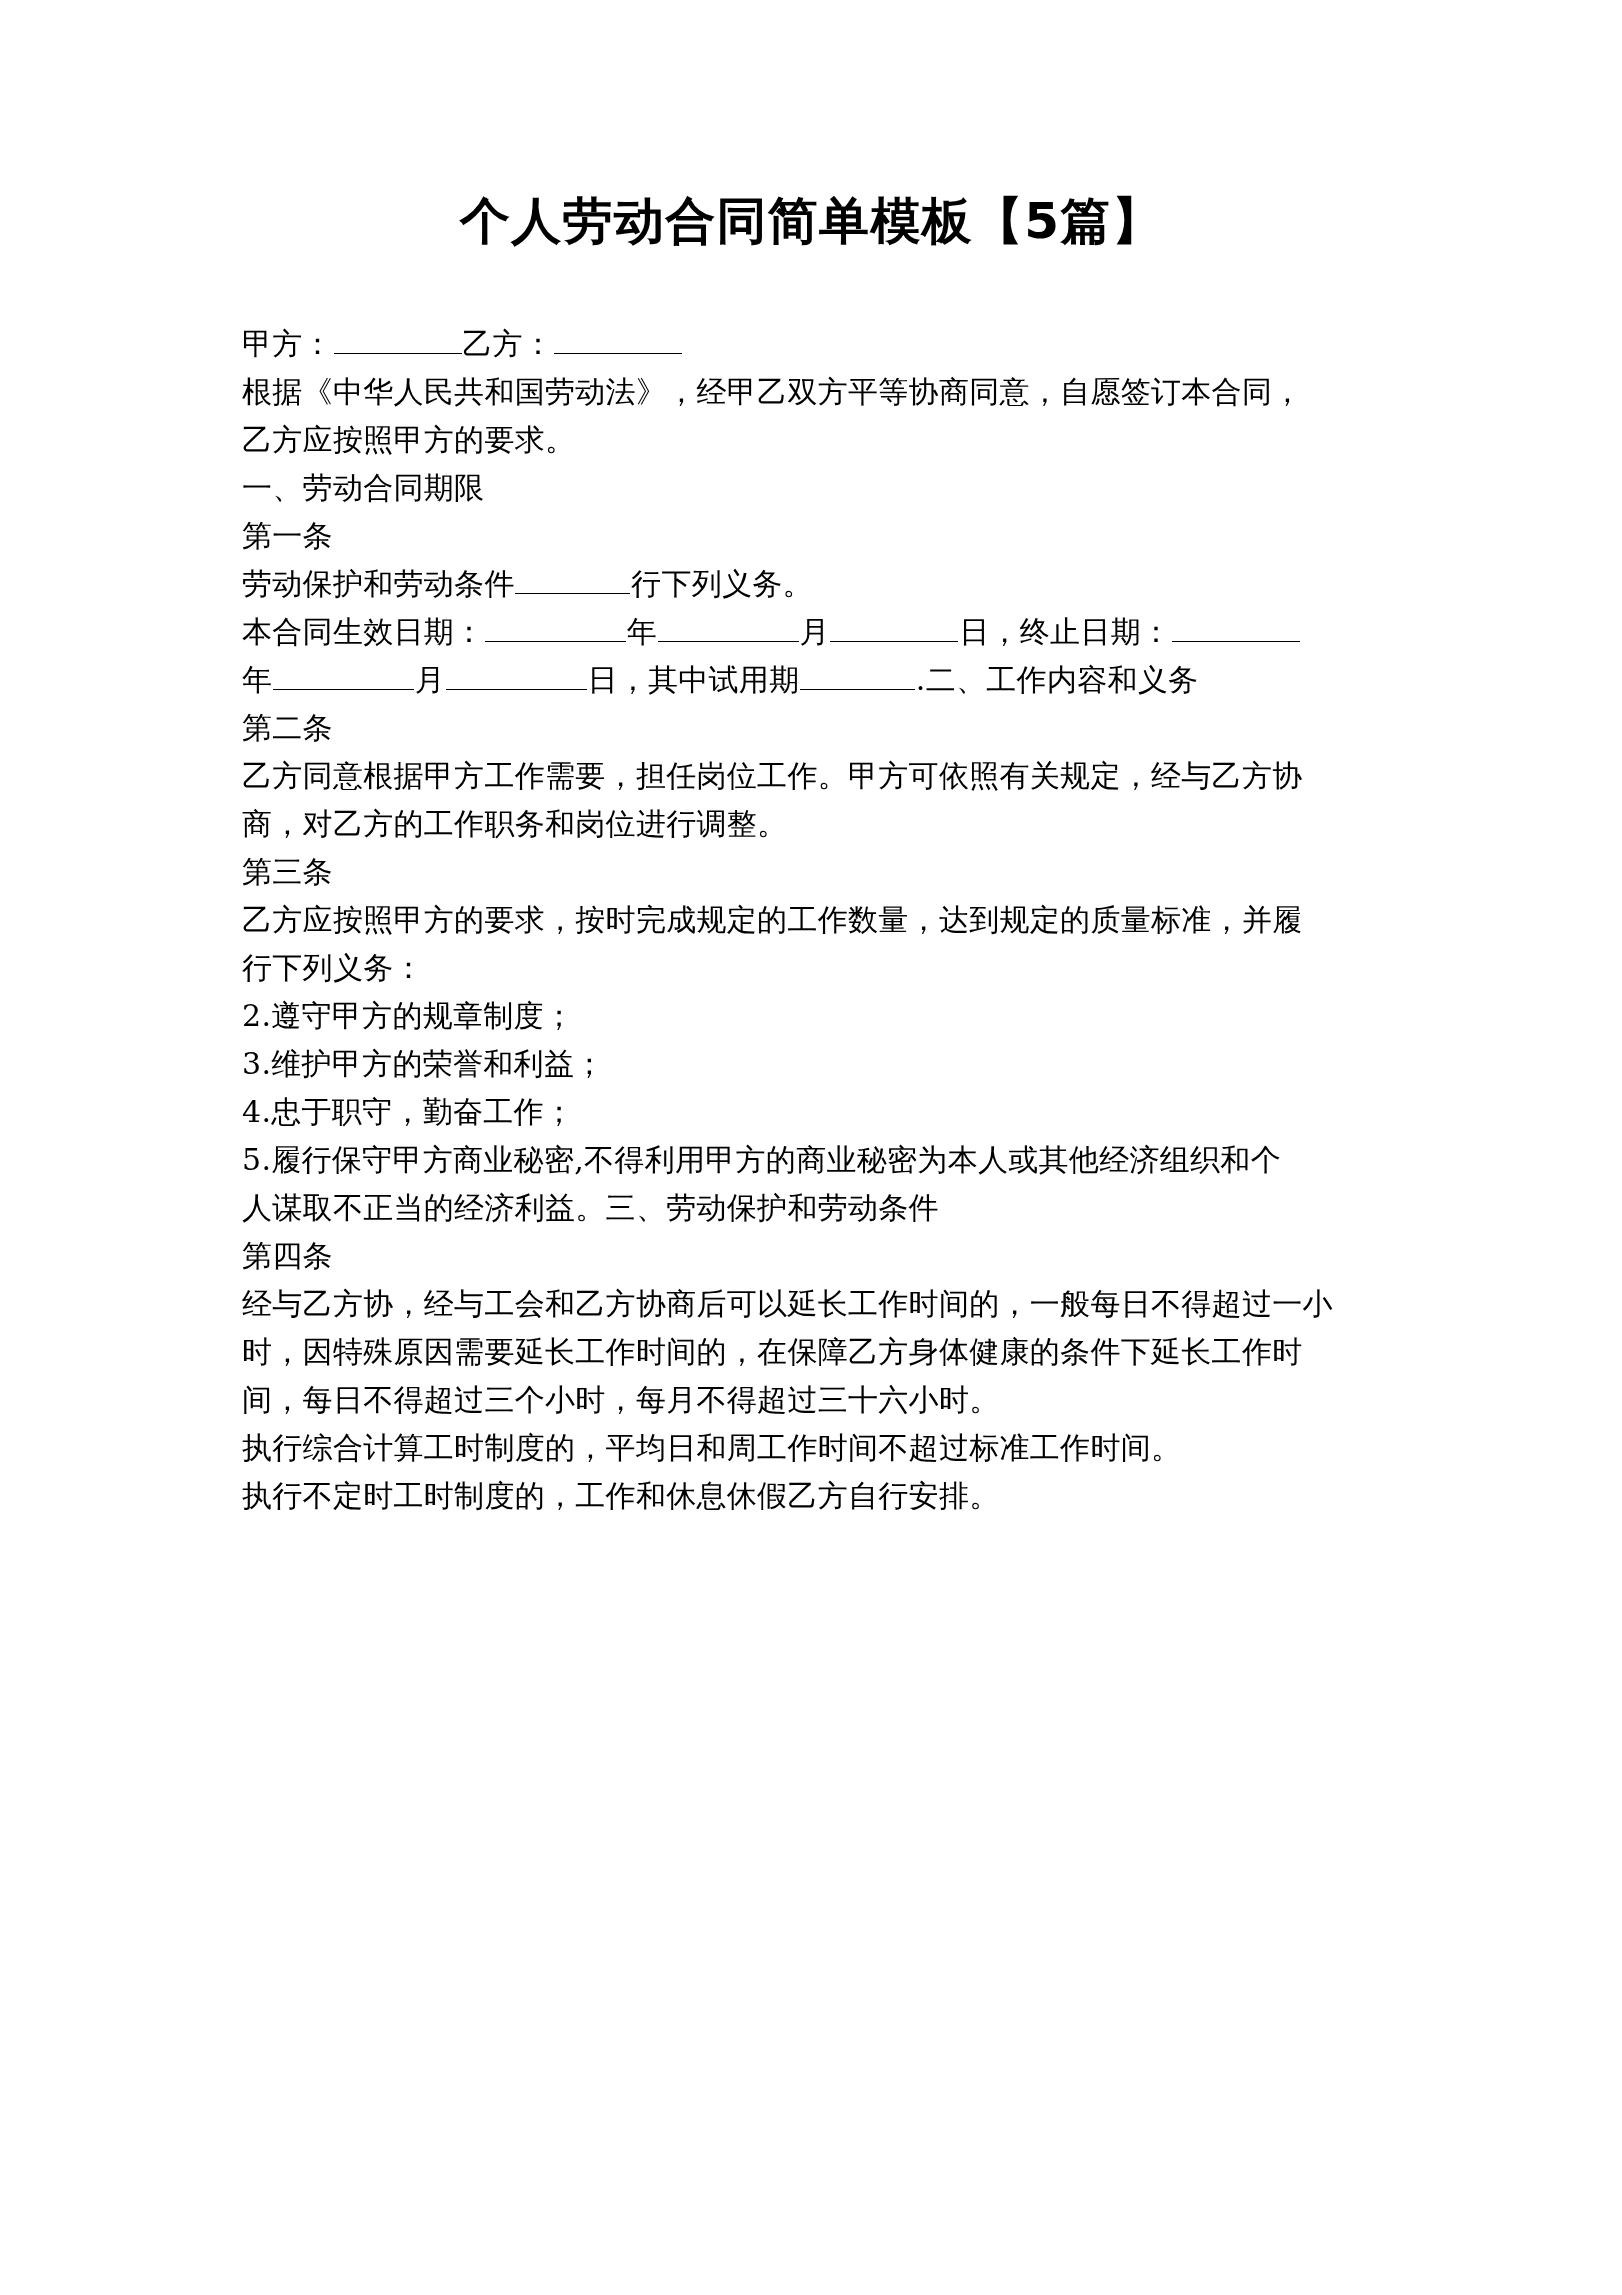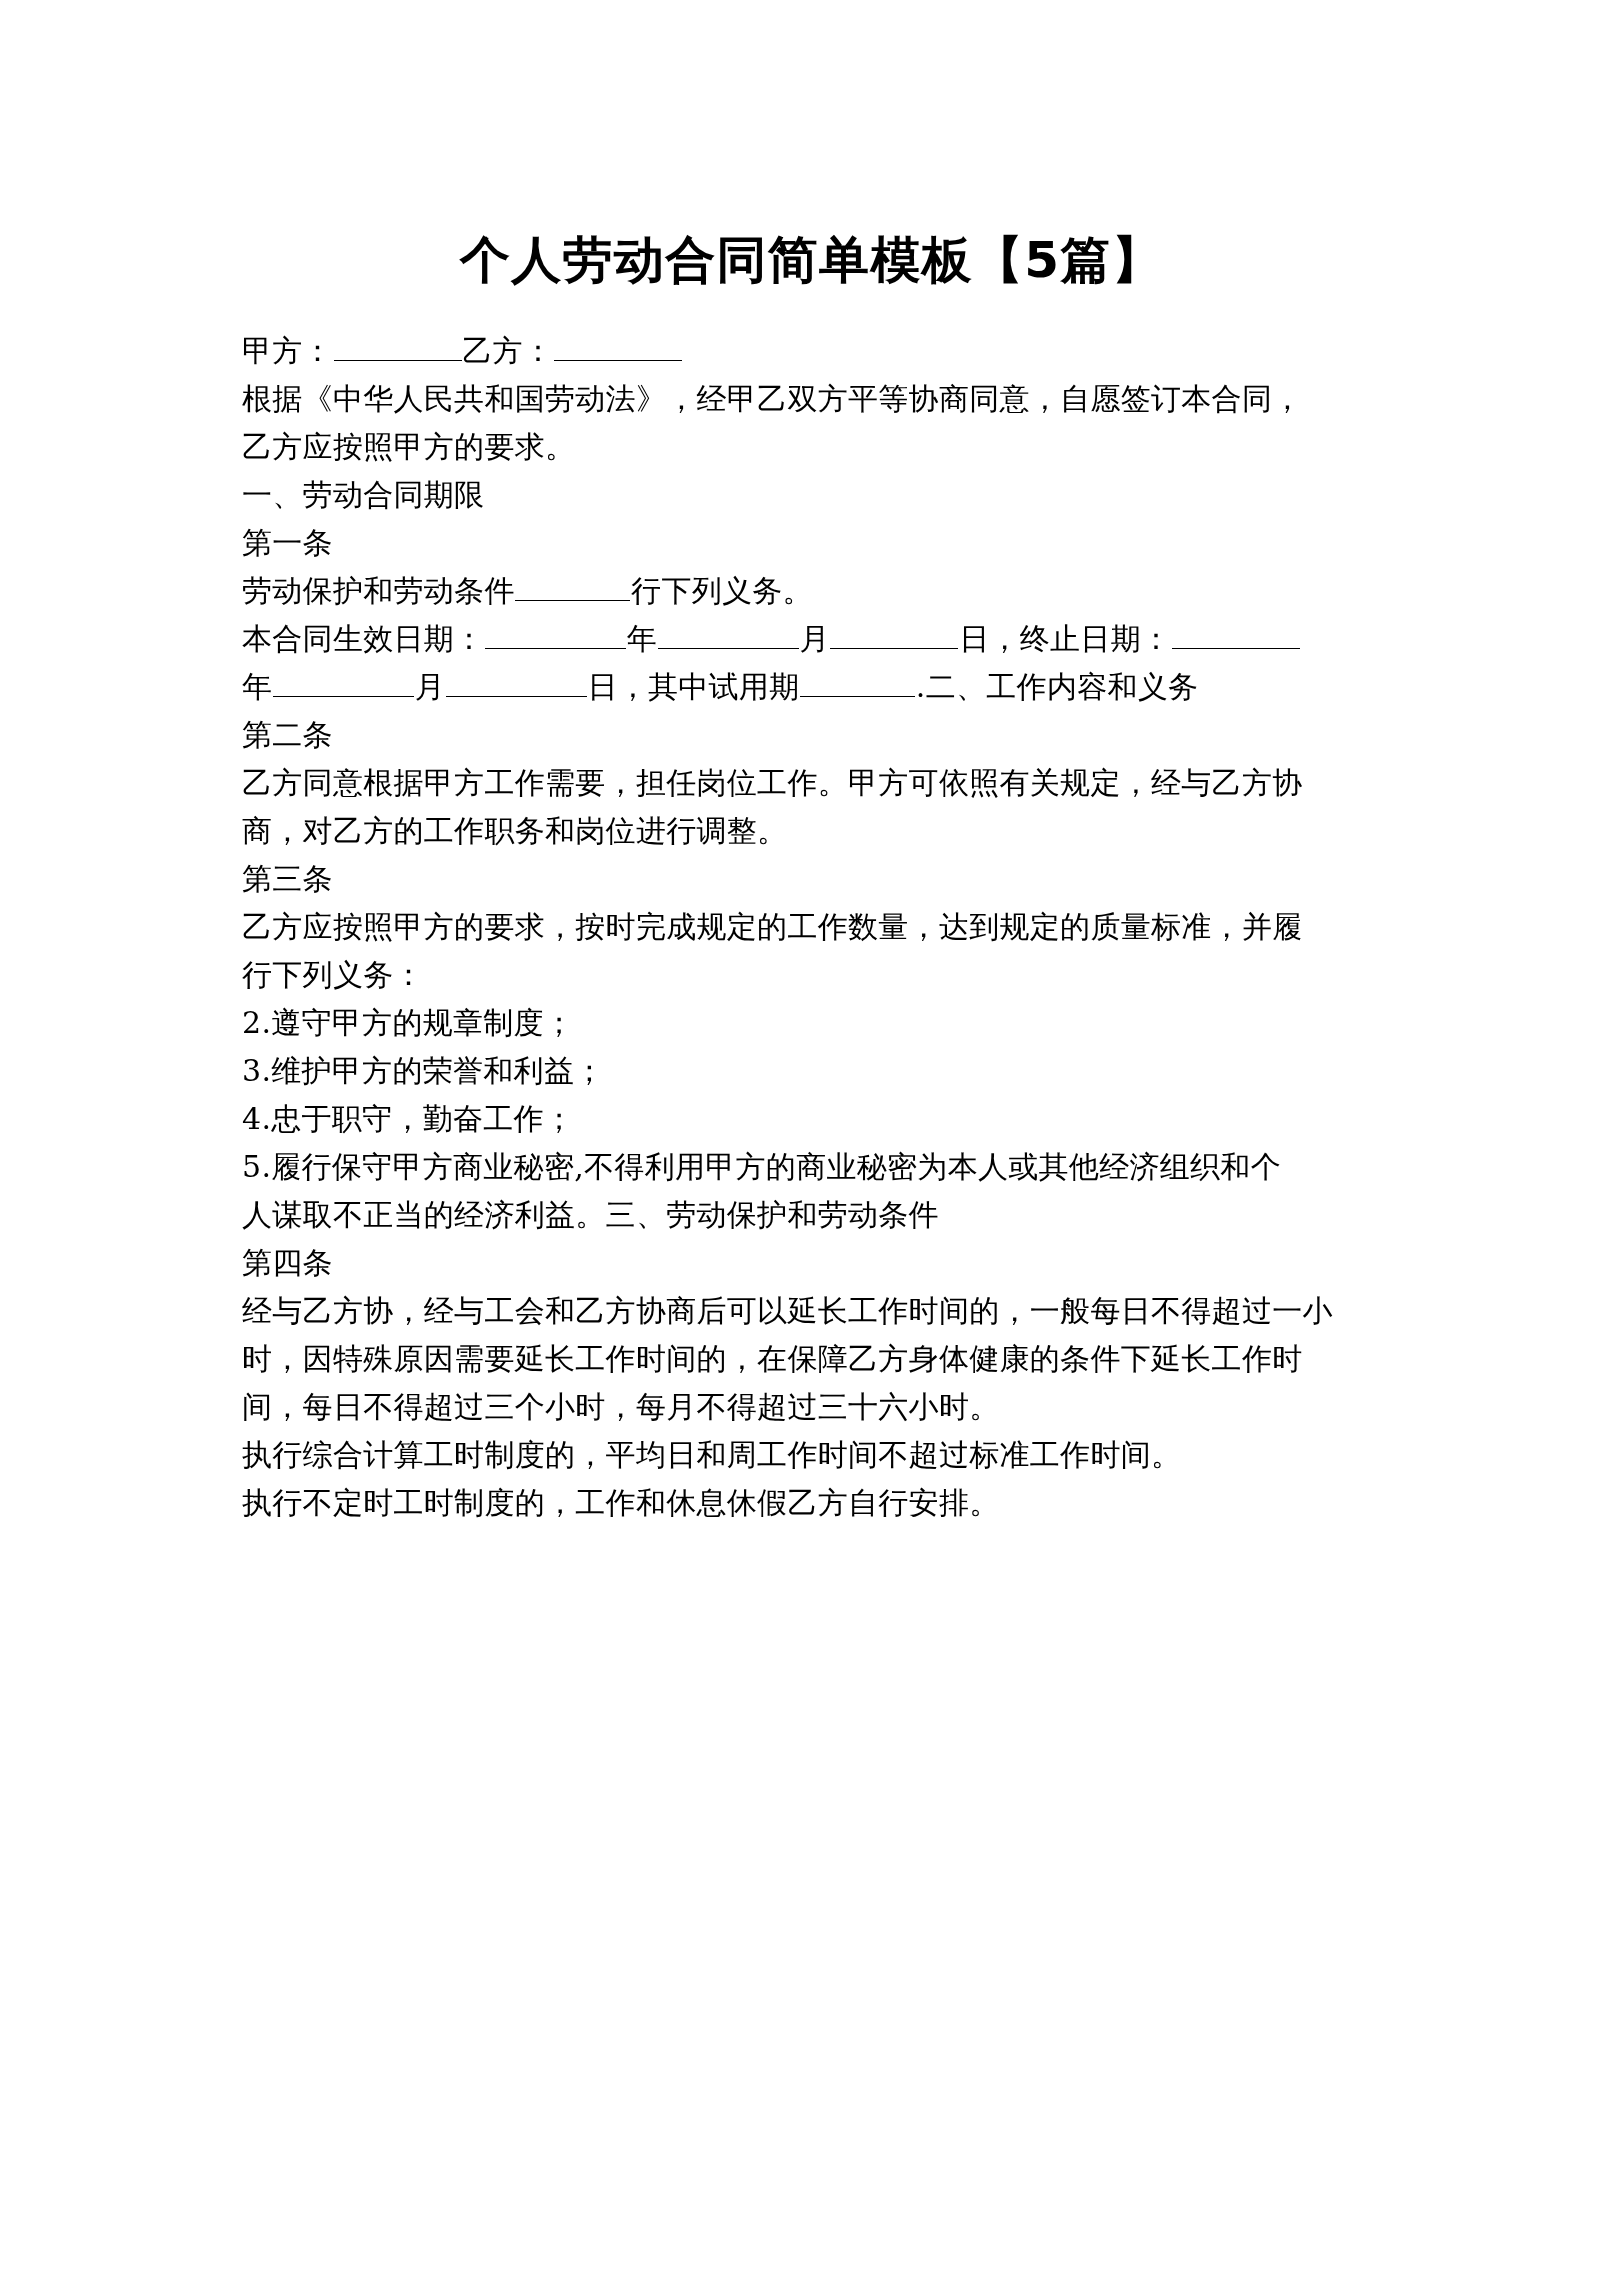--- a/index.html
+++ b/index.html
@@ -21,26 +21,25 @@
     position: absolute;
     left: 0;
     top: 190px;
     width: 1623px;
     text-align: center;
     font-size: 50px;
     font-weight: bold;
     letter-spacing: 1.3px;
     line-height: 1.25;
     font-family: "DejaVu Sans", "Liberation Sans", sans-serif;
-    margin-top: 39px;
   }
   .body-block {
     position: absolute;
     left: 242px;
-    top: 327px;
+    top: 320px;
     width: 1142px;
   }
   .ln {
     font-size: 30px;
     line-height: 48px;
     letter-spacing: 0.3px;
     white-space: nowrap;
     font-family: "DejaVu Serif", "Liberation Serif", serif;
   }
   .blank {

